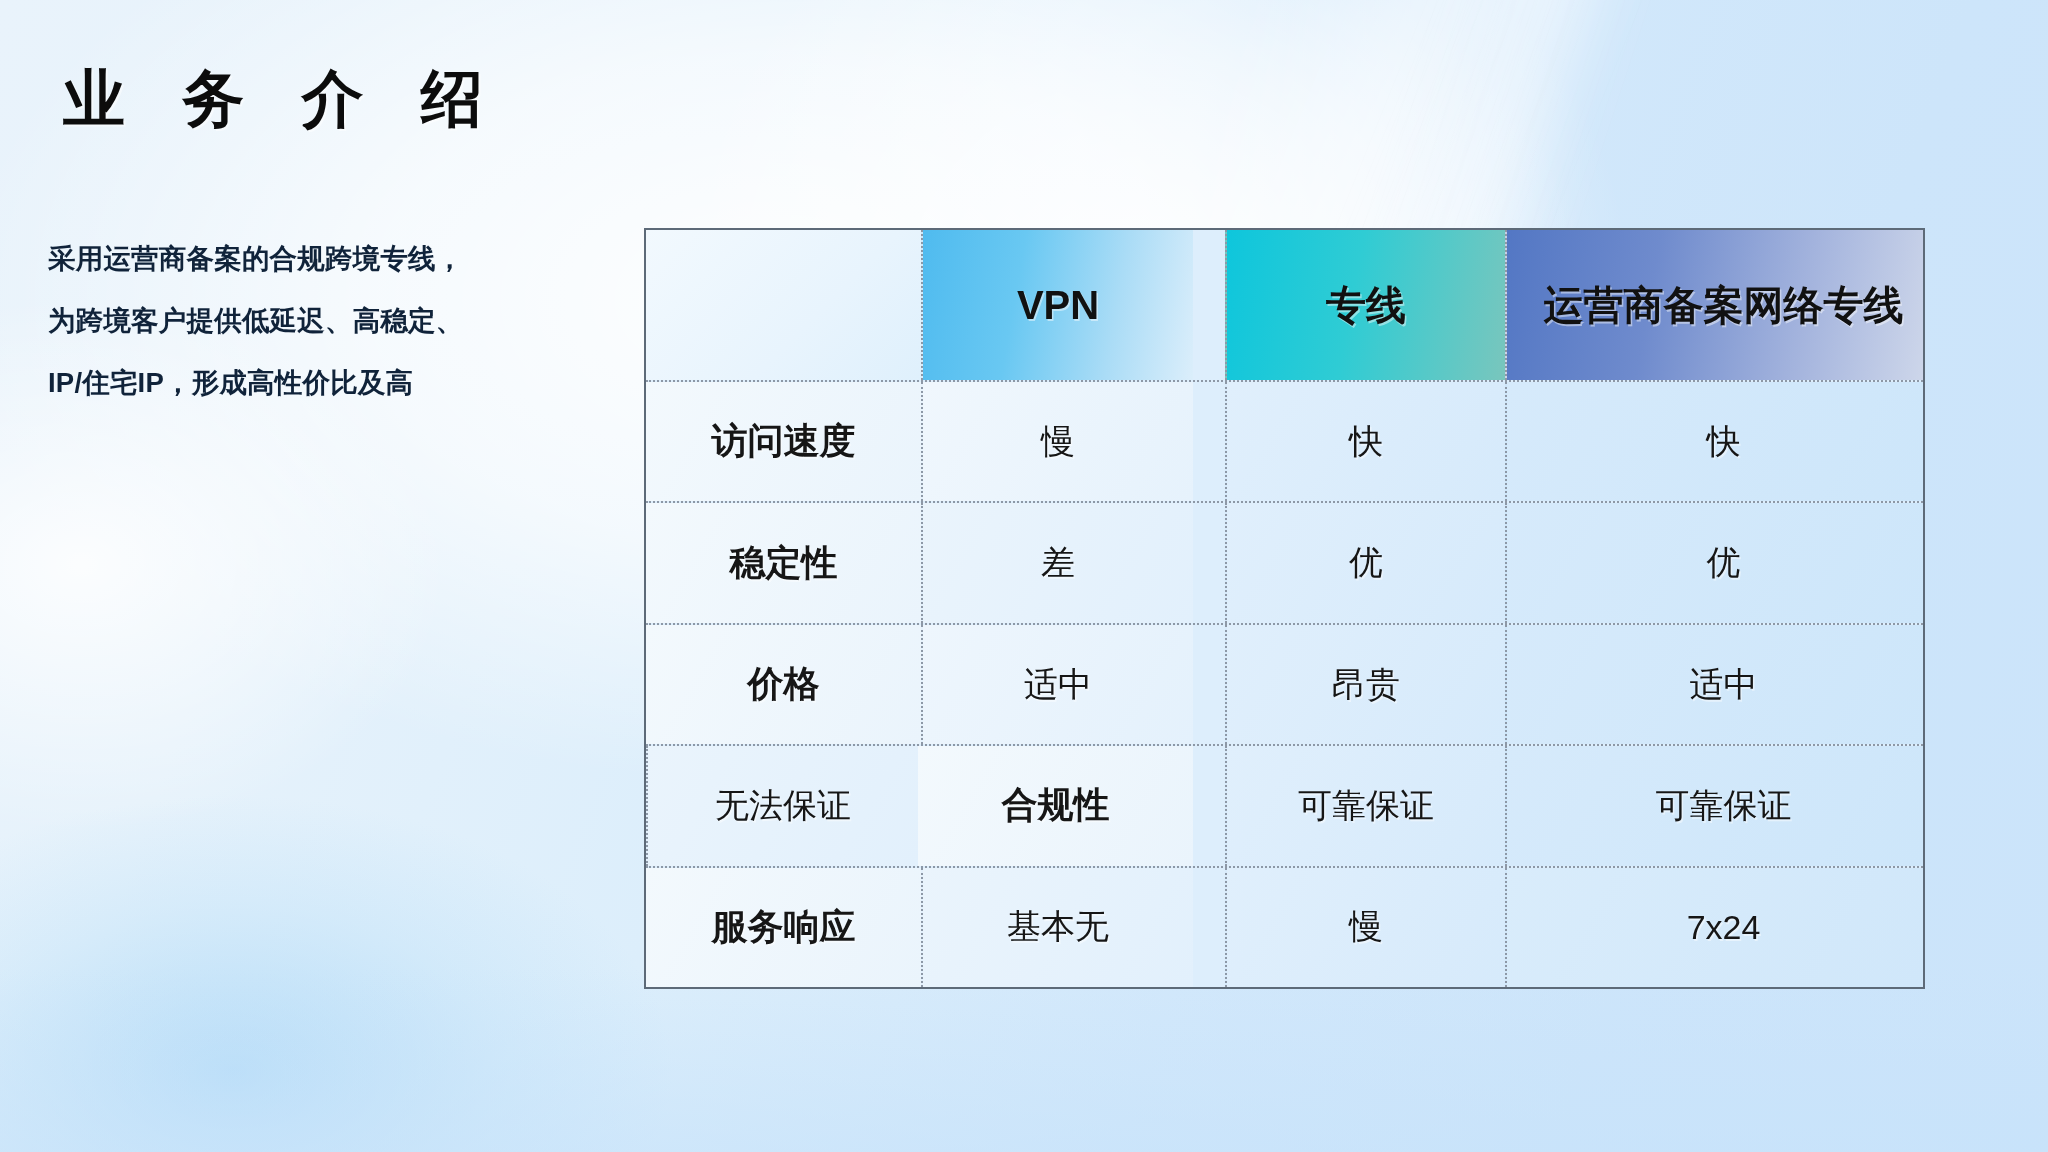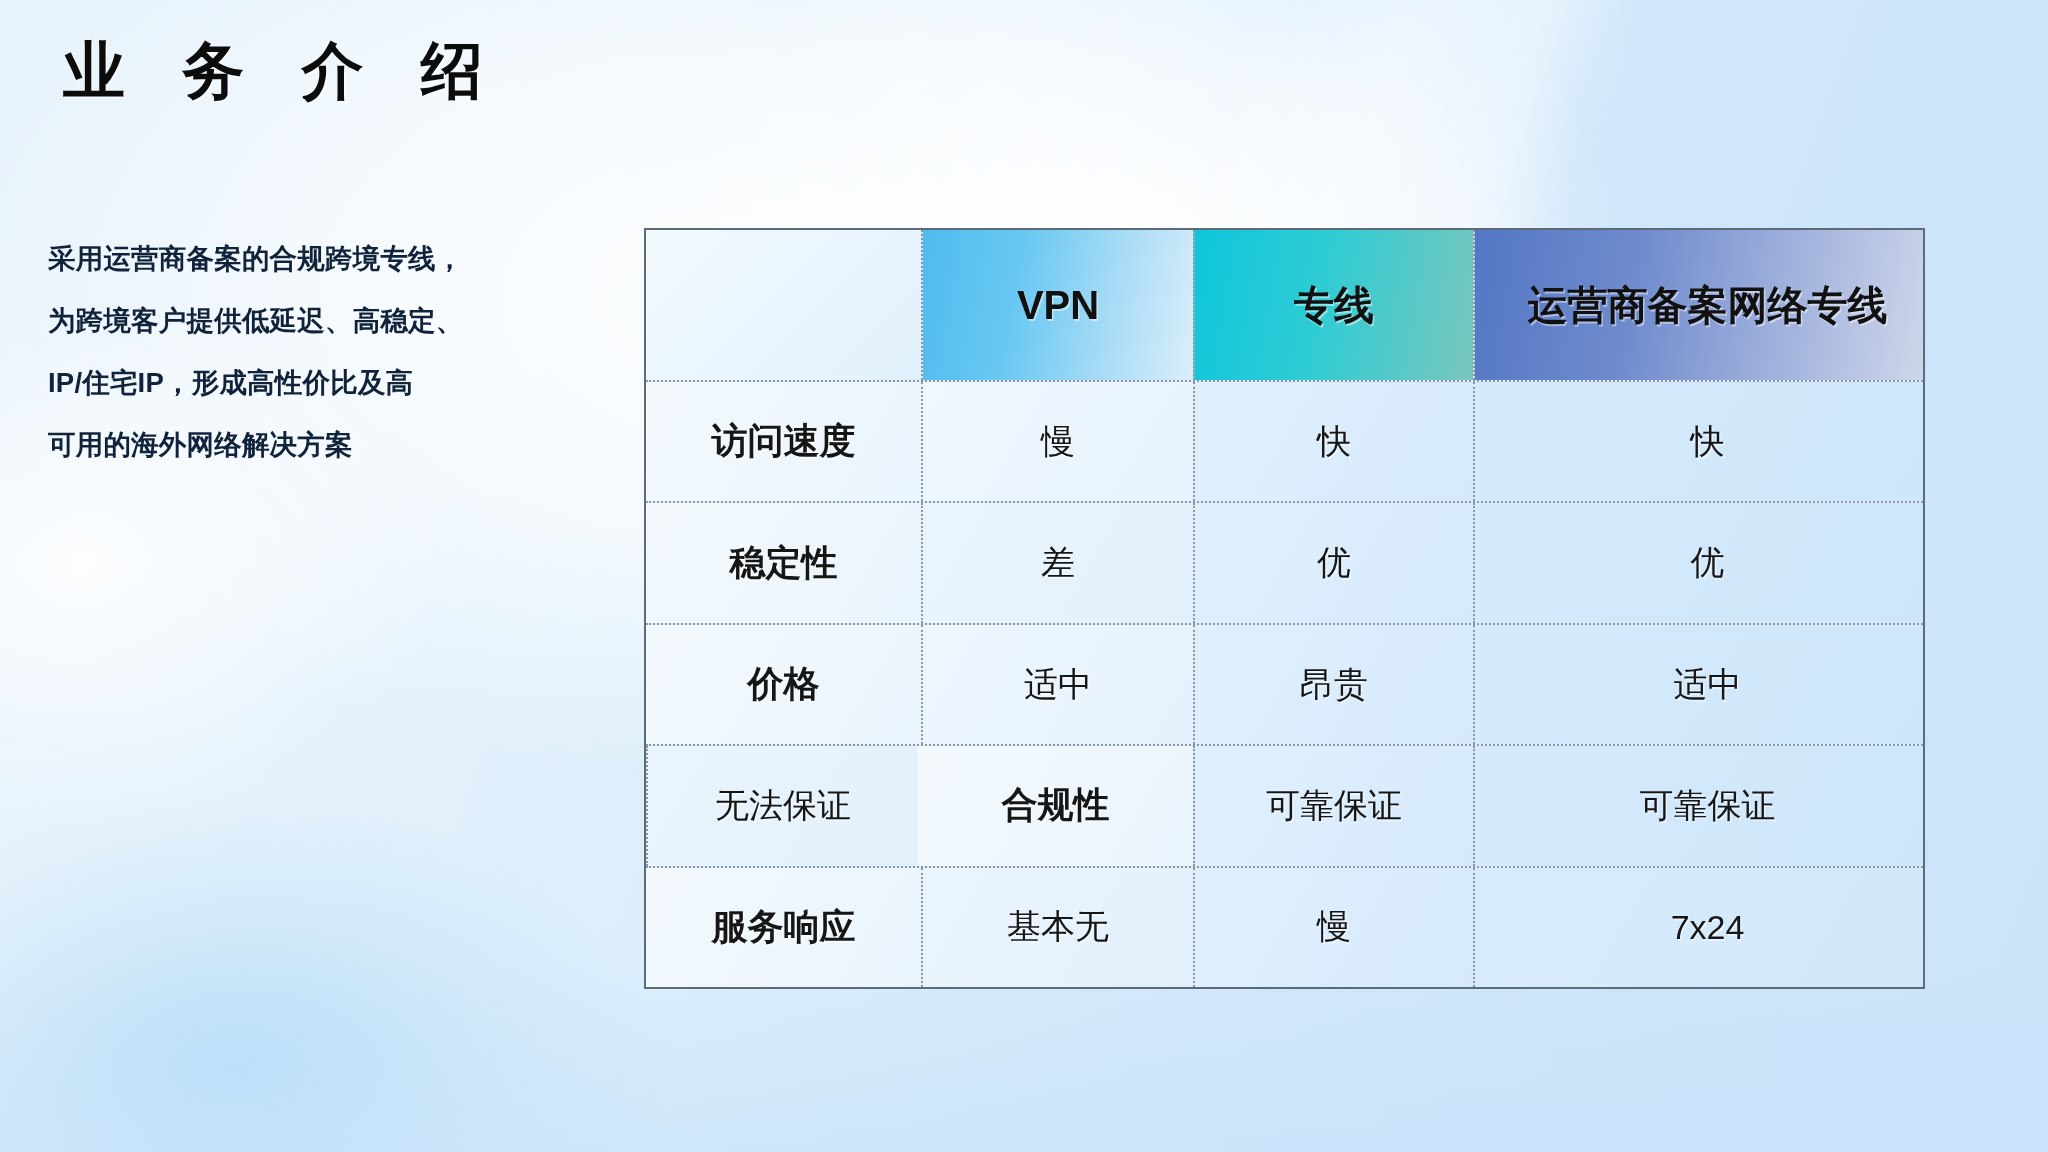--- a/index.html
+++ b/index.html
@@ -51,21 +51,21 @@
   }
   #bg-bottom-band{
     position:absolute; left:0; bottom:0; width:100%; height:16%;
     background:linear-gradient(180deg,rgba(205,230,250,0),rgba(198,226,250,.6));
   }
 
   
   #content{ position:absolute; inset:0; }
 
   #page-title{
-    position:absolute; left:63px; top:40px;
+    position:absolute; left:63px; top:68px;
     font-size:62px; font-weight:bold; color:#0c0c0c;
     letter-spacing:20px; line-height:1;
     text-shadow:2px 2px 0 rgba(255,255,255,.5);
   }
 
   #intro-paragraph{
     position:absolute; left:48px; top:228px;
     width:560px;
     font-size:27.5px; font-weight:bold;
     color:#10233a; line-height:62px;
@@ -85,21 +85,21 @@
   #header-row{ height:150px; }
   .body-row{ flex:1; }
   .t-cell{
     display:flex; align-items:center; justify-content:center;
     position:relative;
     font-size:34px; color:#161616;
     text-shadow:1.5px 1.5px 0 rgba(255,255,255,.45);
   }
   .col-0{ width:275px; }
   .col-1{ width:272px; }
-  .col-2{ width:280px; }
+  .col-2{ width:280px;margin-left:32px; }
   .col-3{ flex:1;padding-left:17px; }
 
   
   .t-cell.col-1, .t-cell.col-2, .t-cell.col-3{
     border-left:2px dotted #8d98a6;
   }
   .body-row{ border-top:2px dotted #8d98a6; }
   .body-row:first-of-type{ border-top:2px solid #55616f; }
 
   
@@ -142,21 +142,20 @@
 <div id="bg-bottom-band"></div>
 
 <div id="content">
 
   <div id="page-title">业 务 介 绍</div>
 
   <div id="intro-paragraph">
     <div class="line">采用运营商备案的合规跨境专线，</div>
     <div class="line">为跨境客户提供低延迟、高稳定、</div>
     <div class="line">IP/住宅IP，形成高性价比及高</div>
-    <div class="line">可用的海外网络解决方案</div>
   </div>
 
   <div id="comparison-table">
 
     <div id="header-row" class="t-row">
       <div id="hdr-blank" class="t-cell col-0"></div>
       <div id="hdr-vpn" class="t-cell col-1">VPN</div>
       <div id="hdr-dedicated" class="t-cell col-2">专线</div>
       <div id="hdr-carrier" class="t-cell col-3">运营商备案网络专线</div>
     </div>

